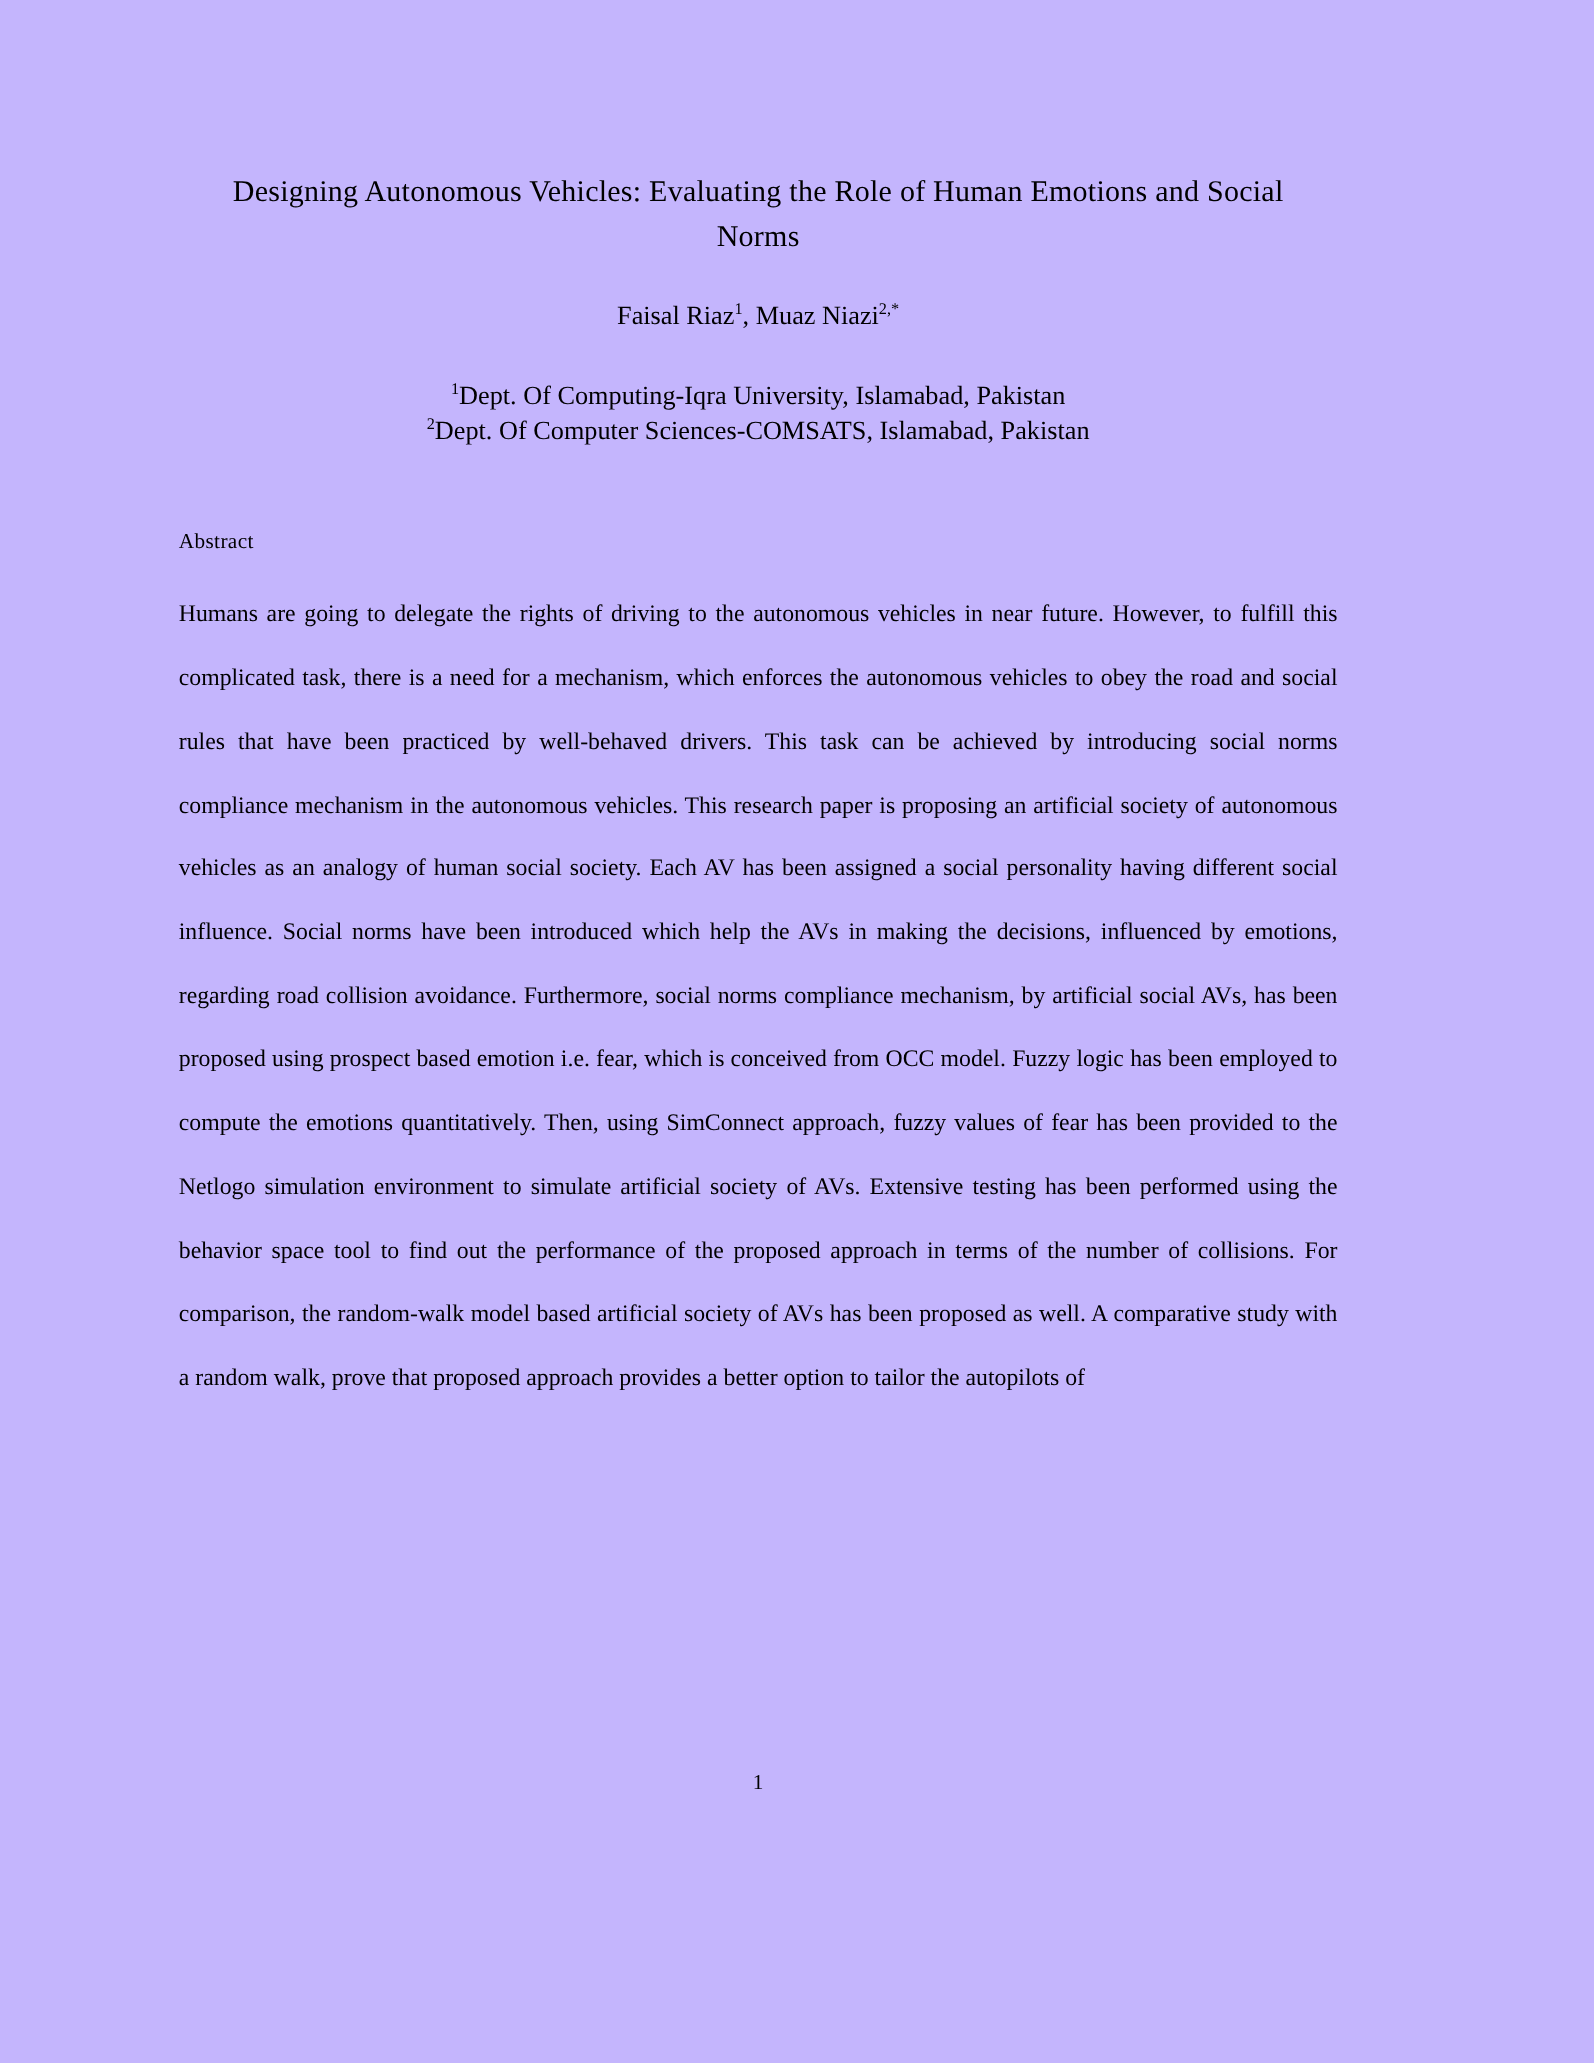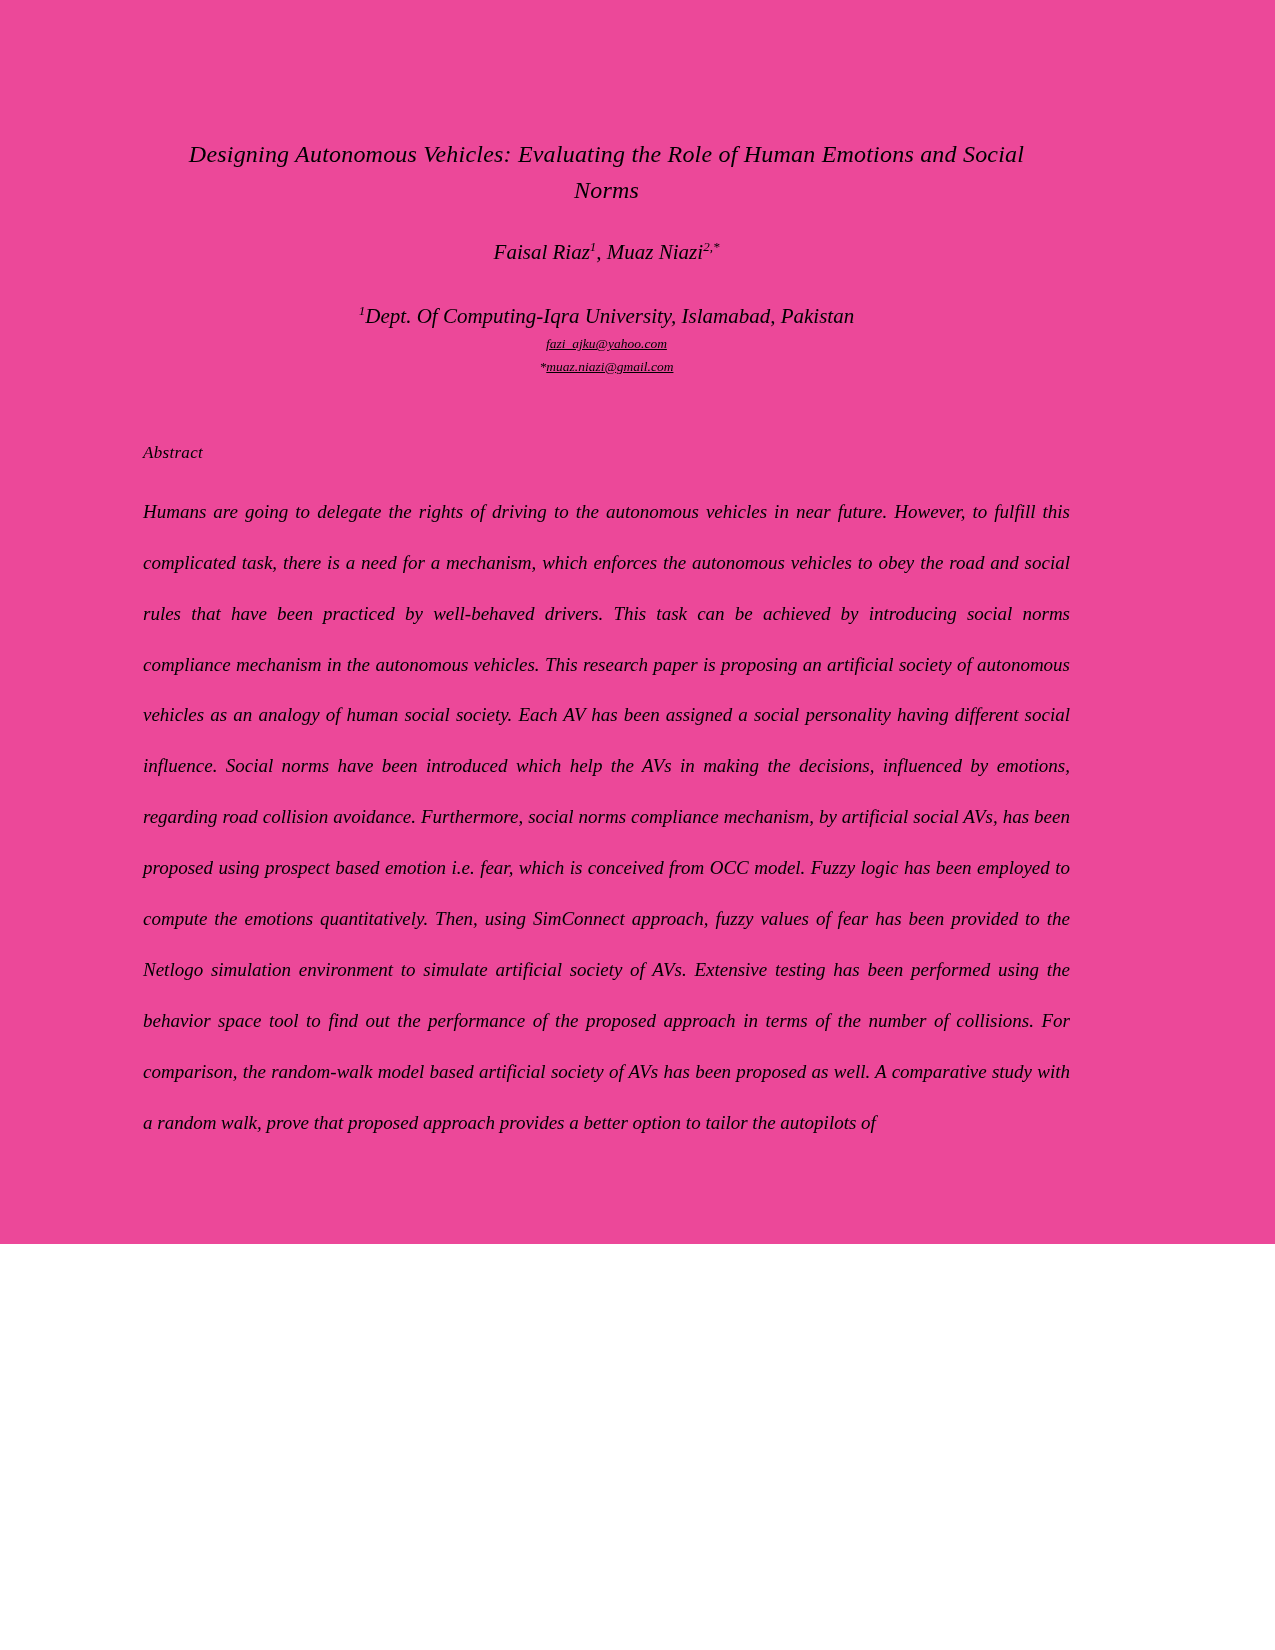--- a/index.html
+++ b/index.html
@@ -3,28 +3,27 @@
 <meta charset="utf-8">
 <style>
   html, body {
     margin: 0;
     padding: 0;
     background: #ffffff;
   }
   .page {
     position: relative;
     width: 1275px;
-    height: 1244px;
+    height: 1650px;
     box-sizing: border-box;
     padding: 136px 205px 0 143px;
-    background: #ec4899;
+    background: #c4b5fd;
     font-family: "Liberation Serif", serif;
     color: #000000;
     overflow: hidden;
-    font-style: italic;
   }
   .title {
     margin: 0 auto;
     max-width: 900px;
     text-align: center;
     font-size: 24px;
     font-weight: 400;
     line-height: 1.5;
     letter-spacing: 0.2px;
   }
@@ -81,26 +80,23 @@
 <body>
 
 <div class="page">
 
   <h1 class="title">Designing Autonomous Vehicles: Evaluating the Role of Human Emotions and Social Norms</h1>
 
   <div class="authors"><span>Faisal Riaz</span><sup class="ssup">1</sup><span>, </span><span>Muaz Niazi</span><sup class="ssup">2,*</sup></div>
 
   <div class="affiliations">
     <div><sup class="ssup">1</sup><span>Dept. Of Computing-Iqra University, Islamabad, Pakistan</span></div>
+    <div><sup class="ssup">2</sup><span>Dept. Of Computer Sciences-COMSATS, Islamabad, Pakistan</span></div>
   </div>
 
-  <div class="emails">
-    <div><a class="email-link">fazi_ajku@yahoo.com</a></div>
-    <div><span>*</span><a class="email-link">muaz.niazi@gmail.com</a></div>
-  </div>
 
   <h2 class="abstract-heading">Abstract</h2>
 
   <p class="abstract-text">Humans are going to delegate the rights of driving to the autonomous vehicles in near future. However, to fulfill this complicated task, there is a need for a mechanism, which enforces the autonomous vehicles to obey the road and social rules that have been practiced by well-behaved drivers. This task can be achieved by introducing social norms compliance mechanism in the autonomous vehicles. This research paper is proposing an artificial society of autonomous vehicles as an analogy of human social society. Each AV has been assigned a social personality having different social influence. Social norms have been introduced which help the AVs in making the decisions, influenced by emotions, regarding road collision avoidance. Furthermore, social norms compliance mechanism, by artificial social AVs, has been proposed using prospect based emotion i.e. fear, which is conceived from OCC model. Fuzzy logic has been employed to compute the emotions quantitatively. Then, using SimConnect approach, fuzzy values of fear has been provided to the Netlogo simulation environment to simulate artificial society of AVs. Extensive testing has been performed using the behavior space tool to find out the performance of the proposed approach in terms of the number of collisions. For comparison, the random-walk model based artificial society of AVs has been proposed as well. A comparative study with a random walk, prove that proposed approach provides a better option to tailor the autopilots of</p>
 
   <div class="page-number">1</div>
 
 </div>
 
 </body></html>

